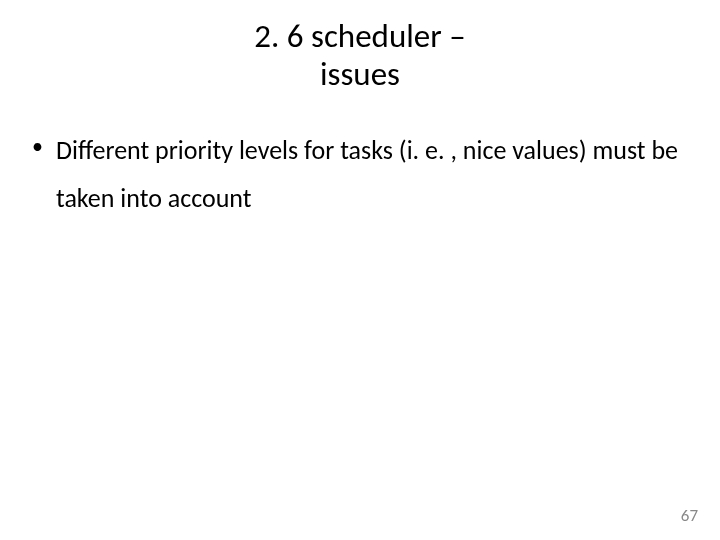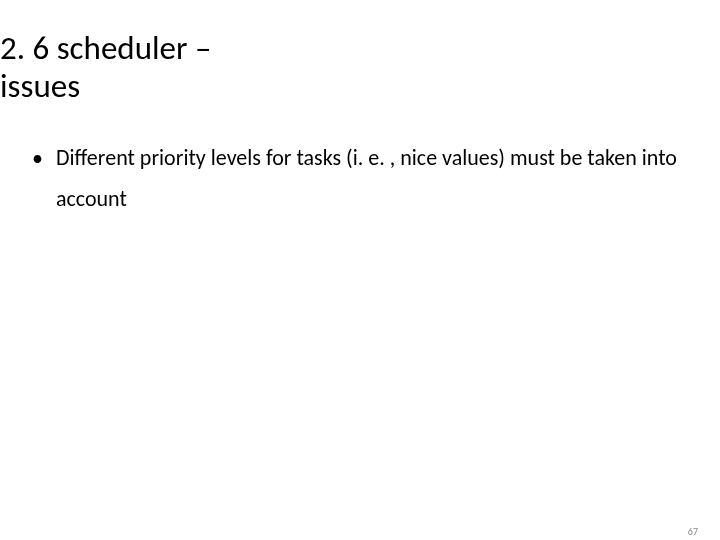--- a/index.html
+++ b/index.html
@@ -13,55 +13,54 @@
     position: relative;
     overflow: hidden;
   }
   .slide {
     width: 720px;
     height: 540px;
     position: relative;
     box-sizing: border-box;
   }
   .title {
-    text-align: left;
+    text-align: center;
     font-size: 33px;
     line-height: 1.15;
     padding-top: 18px;
     font-weight: 400;
-    margin-top: 12px;
   }
   .body {
     padding: 32px 28px 0 28px;
   }
   ul.bullets {
     list-style: none;
     margin: 0;
     padding: 0;
   }
   ul.bullets > li {
     position: relative;
-    font-size: 22px;
+    font-size: 26px;
     line-height: 1.85;
     padding-left: 28px;
     margin-bottom: 18px;
   }
   ul.bullets > li::before {
     content: "•";
     position: absolute;
     left: 4px;
     top: 0;
     font-size: 22px;
     line-height: 1.9;
   }
   .pagenum {
     position: absolute;
     right: 22px;
     bottom: 14px;
-    font-size: 10px;
+    font-size: 17px;
     color: #888;
     margin-top: 24px;
   }
 </style>
 </head>
 <body>
 
 <div class="slide">
 
   <div class="title">

